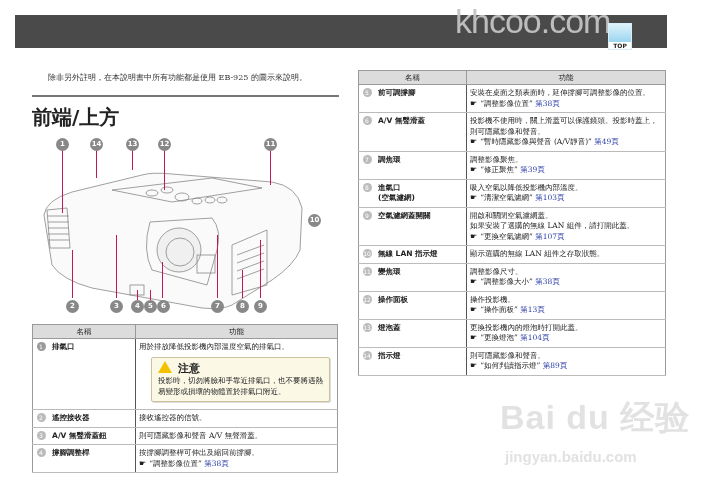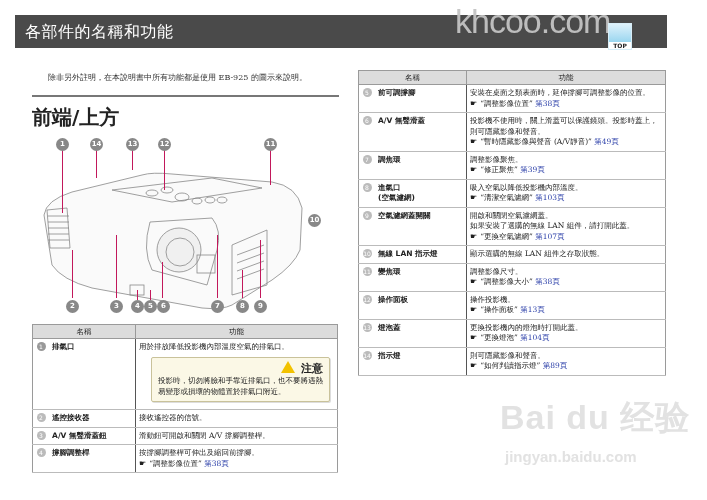--- a/index.html
+++ b/index.html
@@ -67,39 +67,38 @@
   }
   .circ.light { background: #bbb; }
   .ref-line { display: block; }
   .hand { color: #222; margin-right: 3px; font-size: 8px; }
   .link { color: #2a3ea8; }
   .warn {
     margin: 4px 4px 4px 12px; background: #fbf8e6; border: 1px solid #c9c29a;
     border-radius: 2px; padding: 3px 6px 4px 6px; width: 165px;
     box-shadow: 1px 1px 0 #ddd;
   }
-  .warn-head { font-size: 11px; font-weight: bold; margin-bottom: 2px; font-family: "DejaVu Sans", sans-serif; text-align: right; }
+  .warn-head { font-size: 11px; font-weight: bold; margin-bottom: 2px; font-family: "DejaVu Sans", sans-serif; }
   .warn-tri { color: #111; display: inline-block; width: 0; height: 0;
     border-left: 7px solid transparent; border-right: 7px solid transparent; border-bottom: 12px solid #f2c200;
     vertical-align: -1px; margin-right: 6px; position: relative; }
   .warn-body { font-size: 7.5px; line-height: 10.5px; font-family: "DejaVu Sans", sans-serif; }
   .baidu {
     position: absolute; left: 500px; top: 395px; color: #e2e2e2; font-size: 34px; font-weight: bold;
     font-family: "Liberation Sans", sans-serif; letter-spacing: 1px;
   }
   .baidu-sub {
     position: absolute; left: 505px; top: 448px; color: #e2e2e2; font-size: 15px; font-weight: bold;
     font-family: "Liberation Sans", sans-serif;
   }
 </style>
 </head>
 <body>
 
 <div class="header">
-  <span class="header-title">各部件的名稱和功能</span>
   <span class="page-num">10</span>
 </div>
 <div class="watermark-top">khcoo.com</div>
 <div class="top-icon">
   <span class="lbl">TOP</span>
 </div>
 
 <div class="intro">除非另外註明，在本說明書中所有功能都是使用 EB-925 的圖示來說明。</div>
 <div class="section-rule"></div>
 <div class="section-title">前端/上方</div>
@@ -189,21 +188,21 @@
     </td>
   </tr>
   <tr>
     <td class="num"><span class="circ light">2</span></td>
     <td class="name">遙控接收器</td>
     <td class="func">接收遙控器的信號。</td>
   </tr>
   <tr>
     <td class="num"><span class="circ light">3</span></td>
     <td class="name">A/V 無聲滑蓋鈕</td>
-    <td class="func">滑動鈕可開啟和關閉 A/V 撐腳調整桿。</td>
+    <td class="func">則可隱藏影像和聲音 A/V 無聲滑蓋。</td>
   </tr>
   <tr>
     <td class="num"><span class="circ light">4</span></td>
     <td class="name">撐腳調整桿</td>
     <td class="func">
       <span class="ref-line">按撐腳調整桿可伸出及縮回前撐腳。</span>
       <span class="ref-line"><span class="hand">☛</span><span>“調整影像位置”</span> <span class="link">第38頁</span></span>
     </td>
   </tr>
 </tbody>

